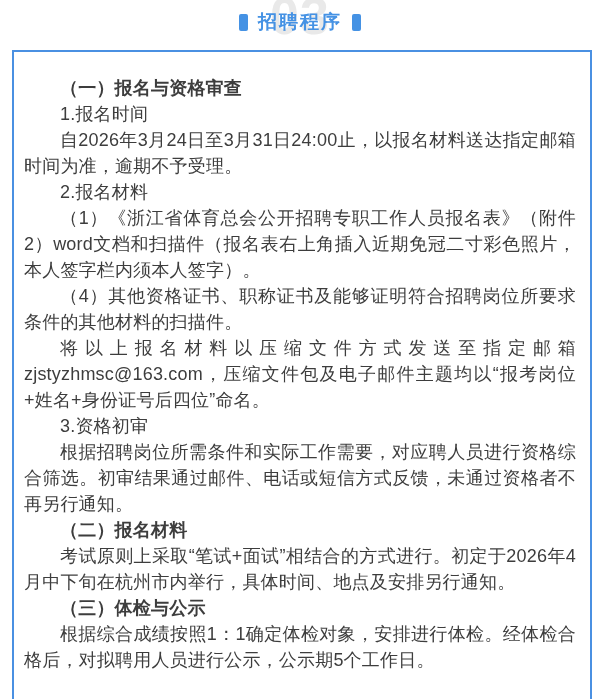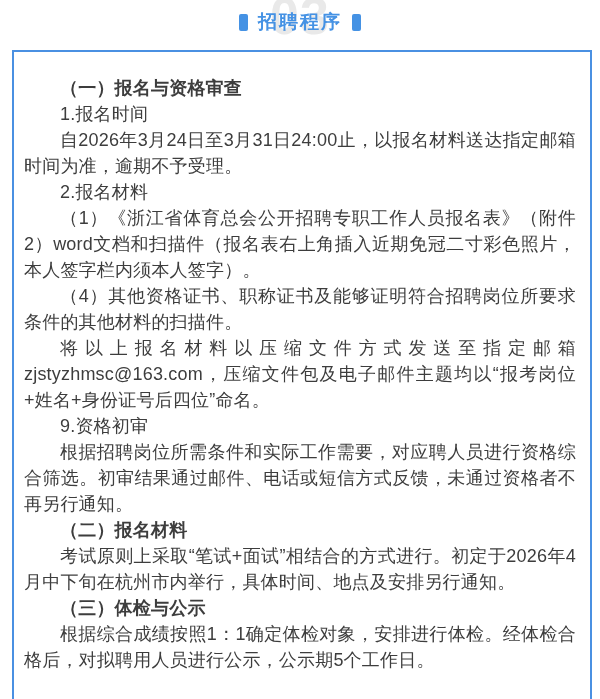--- a/index.html
+++ b/index.html
@@ -72,20 +72,20 @@
   </div>
 
   <div class="content-box">
       <p class="para heading"><span>（一）报名与资格审查</span></p>
       <p class="para"><span>1.报名时间</span></p>
       <p class="para"><span class="u">自2026年3月24日至3月31日24:00止</span><span>，以报名材料送达指定邮箱时间为准，逾期不予受理。</span></p>
       <p class="para"><span>2.报名材料</span></p>
       <p class="para"><span>（1）《浙江省体育总会公开招聘专职工作人员报名表》（附件2）word文档和扫描件（报名表右上角插入近期免冠二寸彩色照片，本人签字栏内须本人签字）。</span></p>
       <p class="para"><span>（4）其他资格证书、职称证书及能够证明符合招聘岗位所要求条件的其他材料的扫描件。</span></p>
       <p class="para"><span>将以上报名材料以压缩文件方式发送至</span><span class="u">指定邮箱zjstyzhmsc@163.com</span><span>，压缩文件包及电子邮件主题均以“报考岗位+姓名+身份证号后四位”命名。</span></p>
-      <p class="para"><span>9.资格初审</span></p>
+      <p class="para"><span>3.资格初审</span></p>
       <p class="para"><span>根据招聘岗位所需条件和实际工作需要，对应聘人员进行资格综合筛选。初审结果通过邮件、电话或短信方式反馈，未通过资格者不再另行通知。</span></p>
       <p class="para heading"><span>（二）报名材料</span></p>
       <p class="para"><span>考试原则上采取“笔试+面试”相结合的方式进行。初定于2026年4月中下旬在杭州市内举行，具体时间、地点及安排另行通知。</span></p>
       <p class="para heading"><span>（三）体检与公示</span></p>
       <p class="para"><span>根据综合成绩按照1：1确定体检对象，安排进行体检。经体检合格后，对拟聘用人员进行公示，公示期5个工作日。</span></p>
     </div>
 </div>
 
 </body></html>

